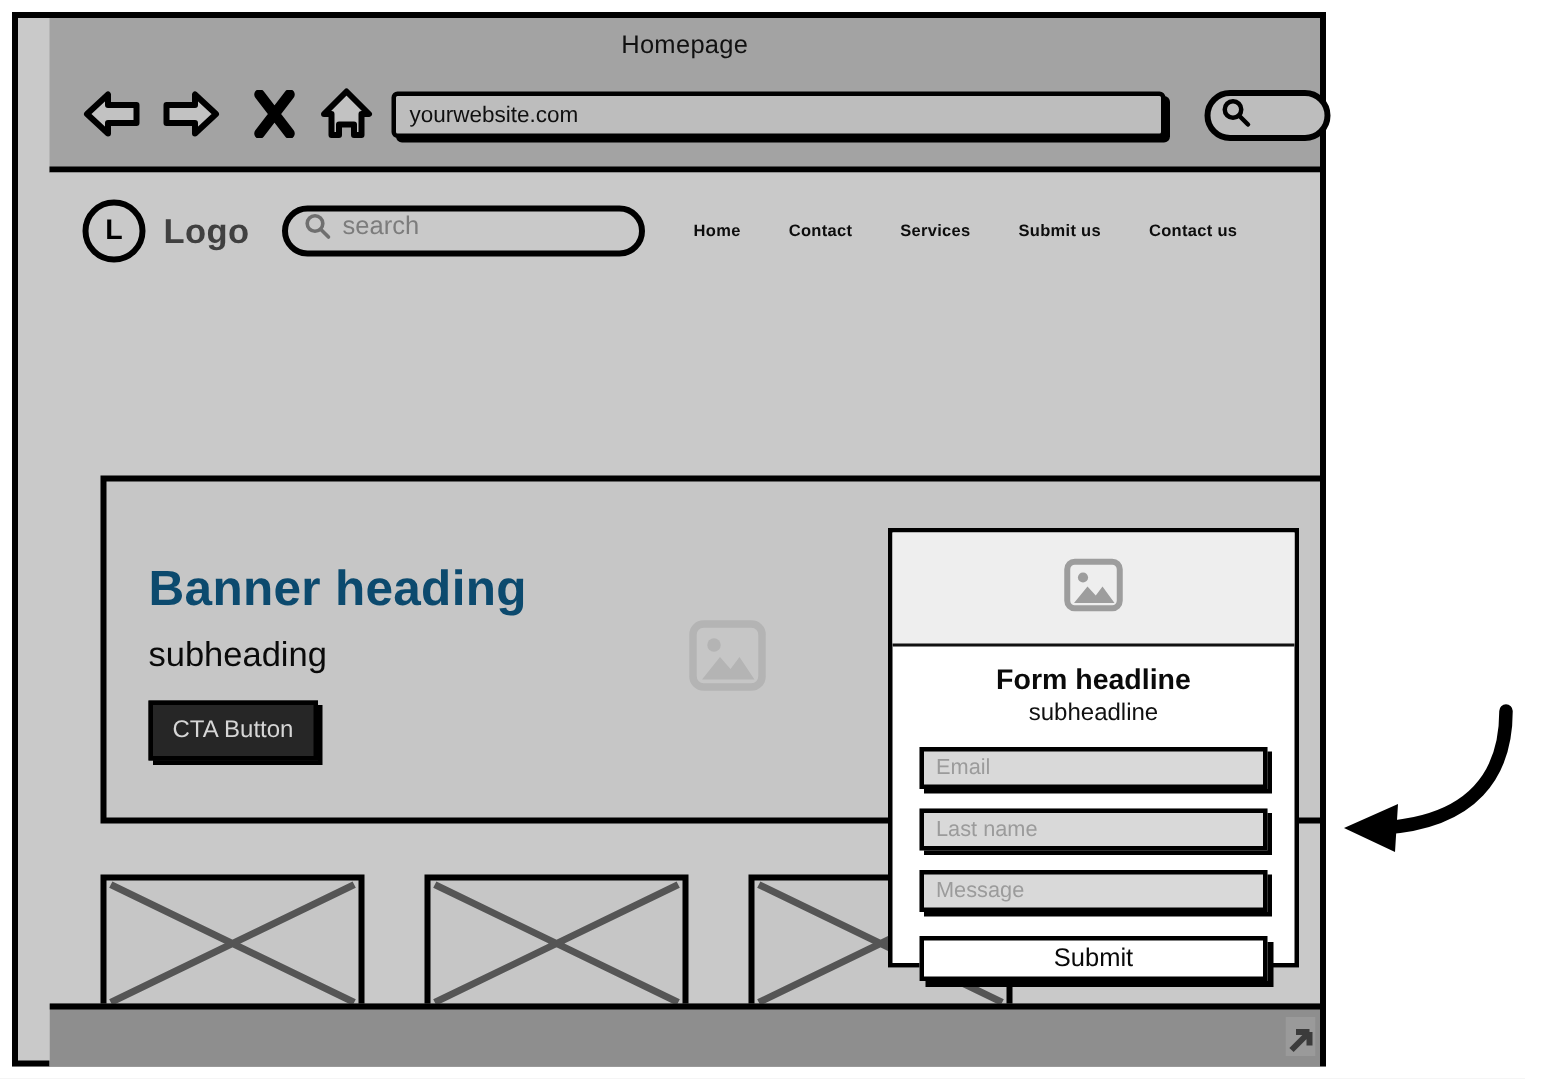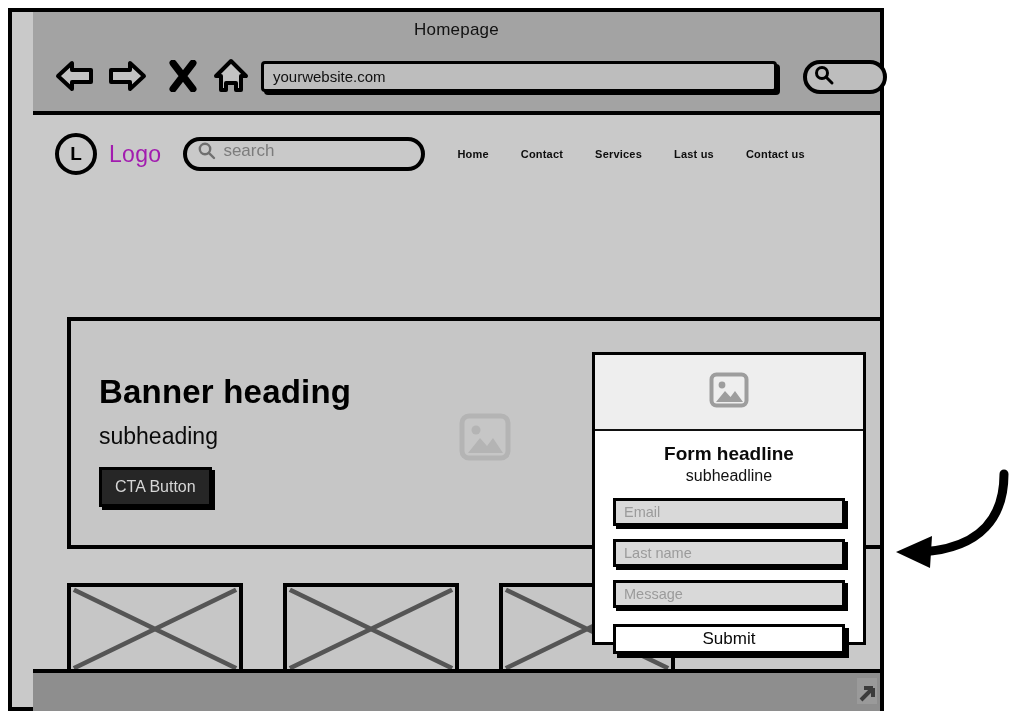--- a/index.html
+++ b/index.html
@@ -77,21 +77,21 @@
     position: relative; height: 78px;
     display: flex; align-items: center;
     padding-left: 22px;
   }
   .logo-circle {
     width: 42px; height: 42px; border: 4px solid #000; border-radius: 50%;
     display: flex; align-items: center; justify-content: center;
     font-size: 19px; font-weight: bold; color: #000;
   }
   .logo-text {
-    margin-left: 12px; font-size: 23px; font-weight: normal; color: #a21caf;
+    margin-left: 12px; font-size: 23px; font-weight: bold; color: #404040;
     letter-spacing: .3px;
   }
   .site-search {
     margin-left: 22px;
     width: 242px; height: 34px;
     border: 4px solid #000; border-radius: 18px;
     display: flex; align-items: flex-start; padding-left: 10px;
     background: transparent;
   }
   .site-search .ph { margin-left: 7px; font-size: 17px; color: #7c7c7c; }
@@ -103,21 +103,21 @@
 
   
   .banner {
     position: absolute; left: 34px; top: 202px;
     width: 822px; height: 232px;
     border: 4px solid #000;
     background: #c6c6c6;
   }
   .banner-heading {
     position: absolute; left: 28px; top: 52px;
-    font-size: 33px; font-weight: bold; color: #000000; letter-spacing: .2px; text-align: right;
+    font-size: 33px; font-weight: bold; color: #0c4a6e; letter-spacing: .2px; text-align: right;
   }
   .banner-sub {
     position: absolute; left: 28px; top: 102px;
     font-size: 23px; color: #0a0a0a;
   }
   .cta-button {
     position: absolute; left: 28px; top: 146px;
     background: #262626; color: #d6d6d6;
     border: 3px solid #000;
     padding: 8px 13px;
@@ -267,21 +267,21 @@
               <path d="M11.8 11.8 L17 17" stroke="#6f6f6f" stroke-width="2.4" stroke-linecap="round"></path>
             </svg>
           </span>
           <span class="ph">search</span>
         </div>
 
         <nav class="site-nav">
           <a href="#">Home</a>
           <a href="#">Contact</a>
           <a href="#">Services</a>
-          <a href="#">Last us</a>
+          <a href="#">Submit us</a>
           <a href="#">Contact us</a>
         </nav>
       </div>
 
       <div class="banner">
         <div class="banner-heading">Banner heading</div>
         <div class="banner-sub">subheading</div>
         <div class="cta-button">CTA Button</div>
 
         <div class="banner-img-icon">

